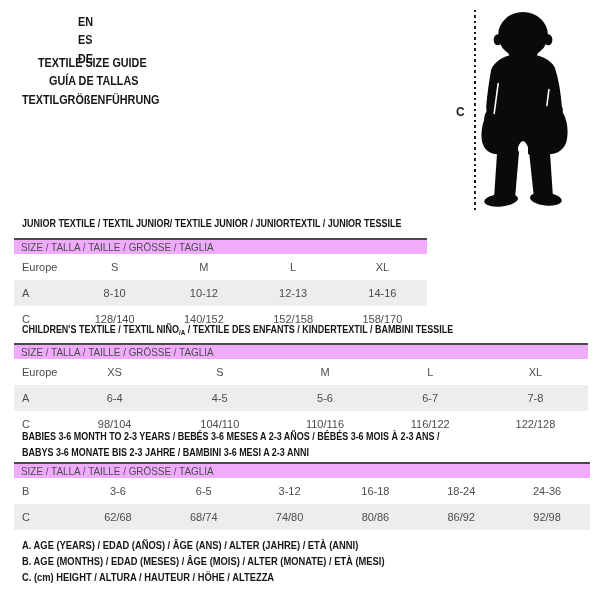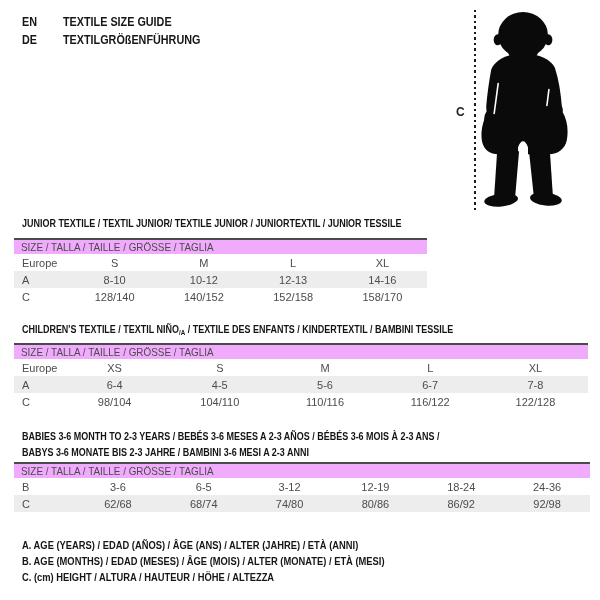--- a/index.html
+++ b/index.html
@@ -3,21 +3,21 @@
 <meta charset="utf-8">
 <style>
   html,body{margin:0;padding:0;}
   body{
     width:600px;height:600px;position:relative;background:#ffffff;
     font-family:"Liberation Sans", sans-serif;overflow:hidden;
     -webkit-font-smoothing:antialiased;
   }
   
   .lang-block{position:absolute;left:22px;top:15px;}
-  .lang-row{display:flex;height:18.4px;align-items:flex-start;}
+  .lang-row{display:flex;height:18.4px;align-items:center;flex-direction:column;}
   .lang-code,.lang-label{
     font-size:12px;font-weight:bold;color:#161616;white-space:nowrap;
     transform:scaleX(0.9);transform-origin:0 50%;
   }
   .lang-code{width:41px;flex:0 0 41px;}
   
   .baby-svg{position:absolute;left:478px;top:8px;}
   .dotted-line{
     position:absolute;left:474px;top:10px;width:2px;height:200px;
     background:repeating-linear-gradient(to bottom,#1a1a1a 0 2.5px,transparent 2.5px 5.5px);
@@ -34,21 +34,21 @@
   .title-2line{line-height:15.5px;}
   
   .tbl{position:absolute;border-top:2px solid #4a4a4a;}
   .thead{
     height:14px;background:#f0abfc;display:flex;align-items:center;padding-left:7px;
   }
   .thead span{
     font-size:11px;color:#4b4b4b;white-space:nowrap;
     transform:scaleX(0.9);transform-origin:0 50%;
   }
-  .trow{display:flex;height:17px;align-items:center;}
+  .trow{display:flex;height:26px;align-items:center;}
   .trow.shaded{background:#ededed;}
   .tlabel{
     flex:0 0 var(--labelw);width:var(--labelw);padding-left:8px;box-sizing:border-box;
     font-size:11px;color:#4c4c4c;
   }
   .tcell{flex:1;text-align:center;font-size:11px;color:#4c4c4c;}
   #t1{left:14px;top:238px;width:413px;--labelw:56px;}
   #t2{left:14px;top:343px;width:574px;--labelw:48px;}
   #t3{left:14px;top:462px;width:576px;--labelw:61px;}
   #t1-title{top:217px;}
@@ -61,20 +61,24 @@
     transform:scaleX(0.85);transform-origin:0 50%;
   }
 </style>
 </head>
 <body>
 
 <div class="lang-block">
   <div class="lang-row">
     <span class="lang-code">EN</span>
     <span class="lang-label">TEXTILE SIZE GUIDE</span>
+  </div>
+  <div class="lang-row">
+    <span class="lang-code">ES</span>
+    <span class="lang-label">GUÍA DE TALLAS</span>
   </div>
   <div class="lang-row">
     <span class="lang-code">DE</span>
     <span class="lang-label">TEXTILGRÖßENFÜHRUNG</span>
   </div>
 </div>
 
 <div class="dotted-line"></div>
 <div class="measure-c">C</div>
 <svg class="baby-svg" width="102" height="204" viewBox="0 0 100 205" xmlns="http://www.w3.org/2000/svg">
@@ -163,21 +167,21 @@
 </div>
 <section class="tbl" id="t3">
     <div class="thead">
       <span>SIZE / TALLA / TAILLE / GRÖSSE / TAGLIA</span>
     </div>
     <div class="trow">
       <div class="tlabel">B</div>
       <div class="tcell">3-6</div>
       <div class="tcell">6-5</div>
       <div class="tcell">3-12</div>
-      <div class="tcell">12-19</div>
+      <div class="tcell">16-18</div>
       <div class="tcell">18-24</div>
       <div class="tcell">24-36</div>
     </div>
     <div class="trow shaded">
       <div class="tlabel">C</div>
       <div class="tcell">62/68</div>
       <div class="tcell">68/74</div>
       <div class="tcell">74/80</div>
       <div class="tcell">80/86</div>
       <div class="tcell">86/92</div>

